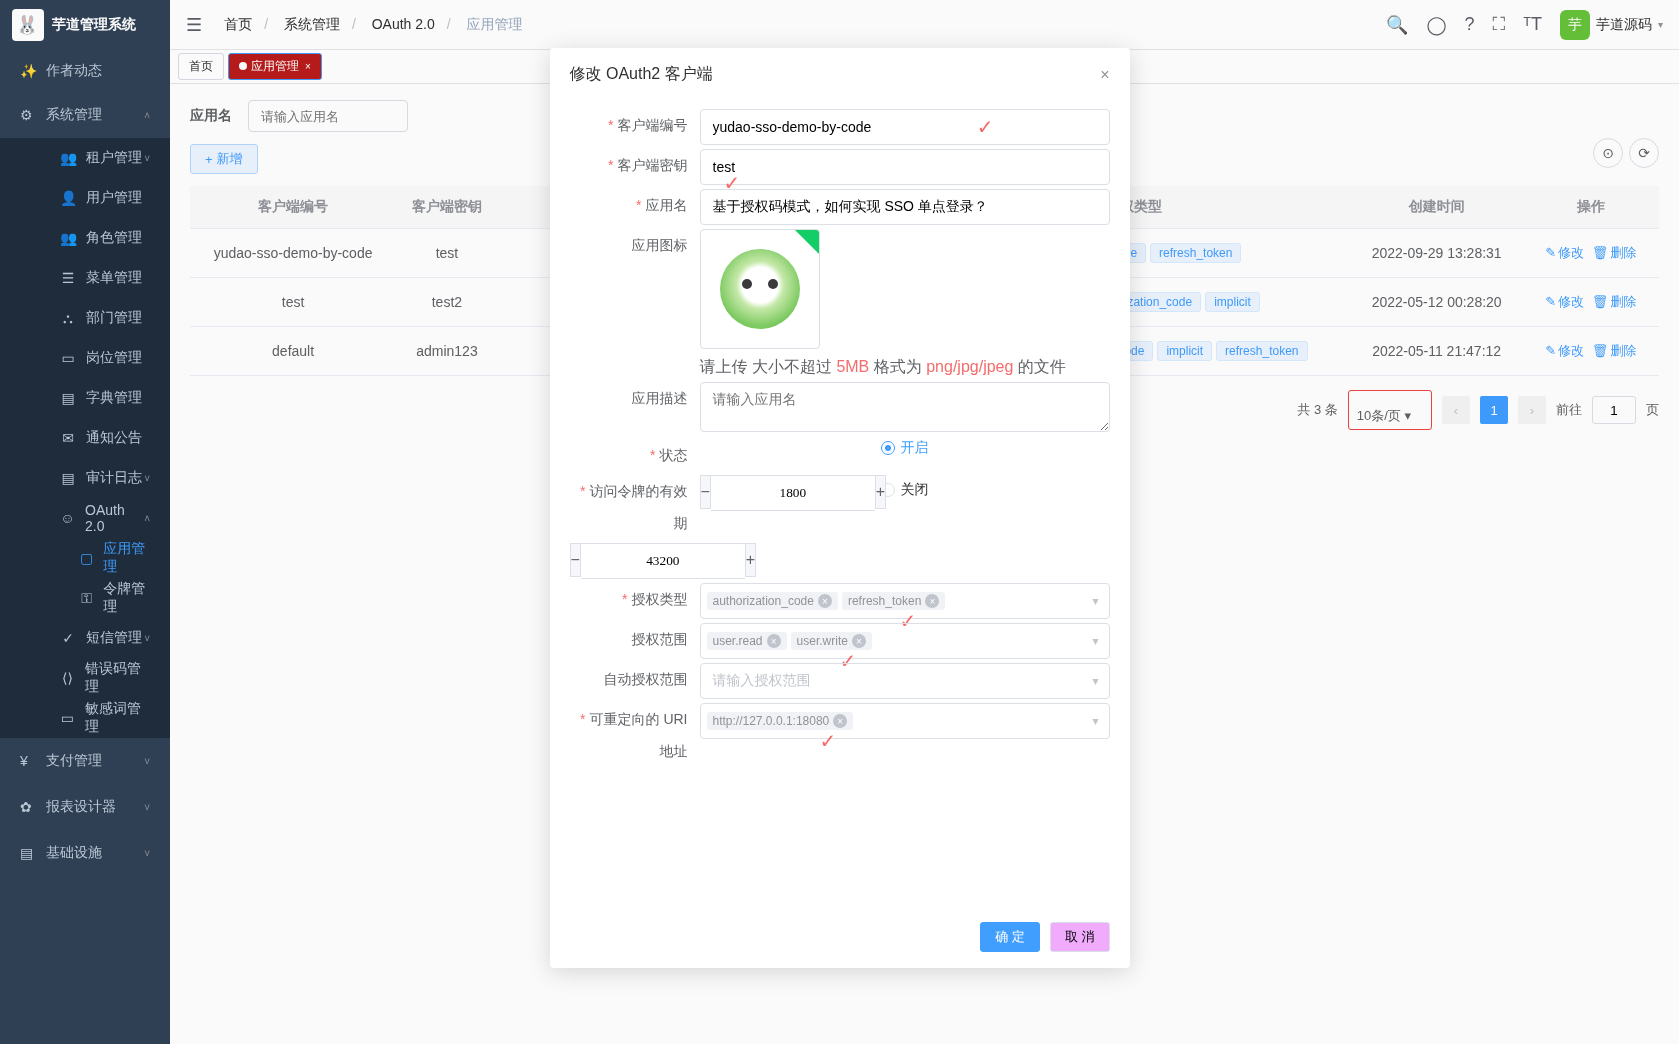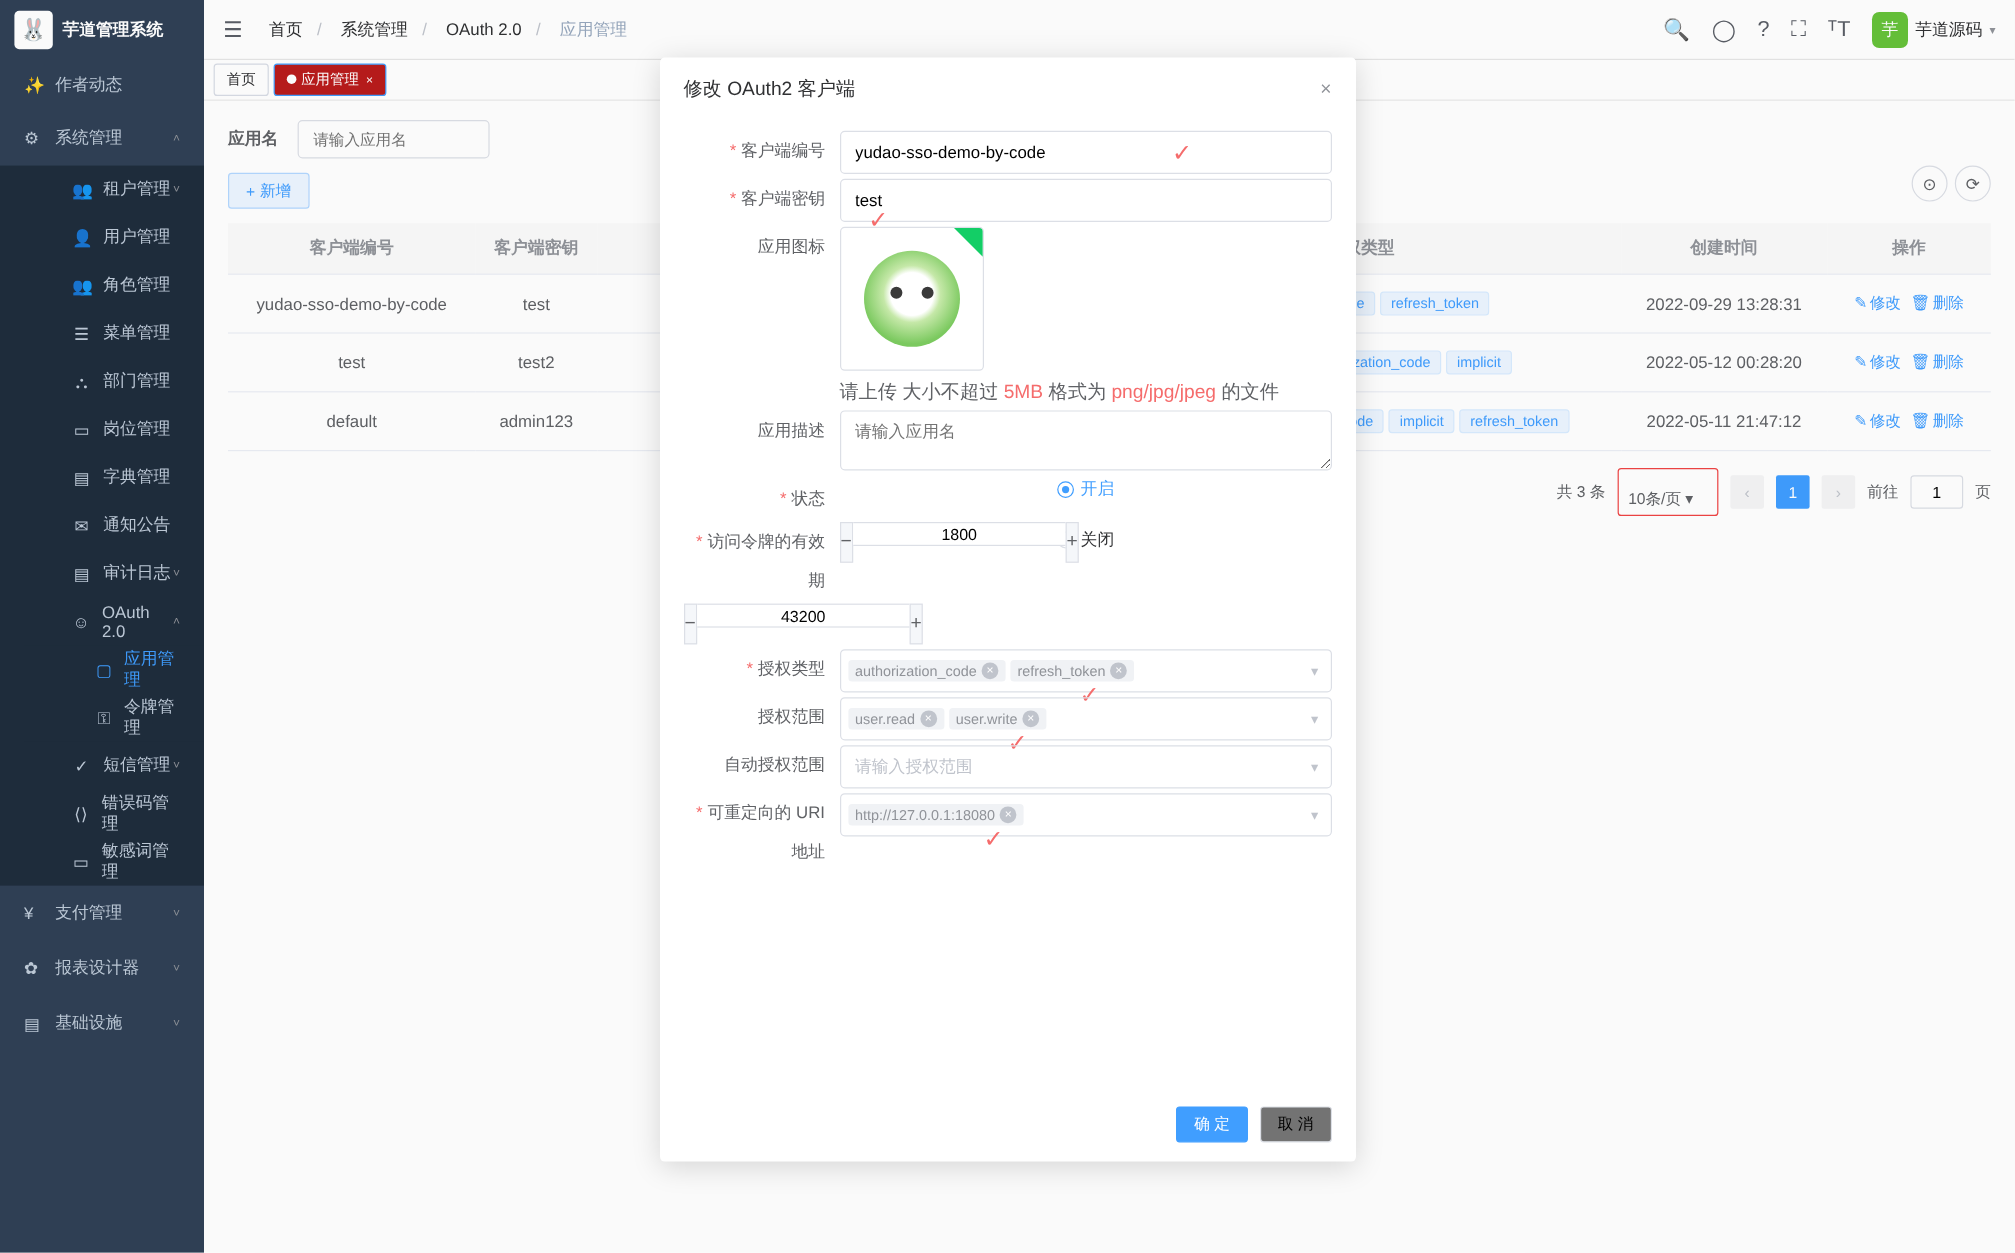--- a/index.html
+++ b/index.html
@@ -39,21 +39,21 @@
 .tab { padding:4px 10px; border:1px solid #d8dce5; border-radius:3px; font-size:12px; cursor:pointer; background:#fff; }
 .tab.active { background:#b91c1c; color:#fff; border-color:#409eff; }
 .tab .dot { display:inline-block; width:8px; height:8px; border-radius:50%; background:#fff; margin-right:4px; }
 .tab .close { margin-left:6px; font-size:10px; }
 
 
 .content { flex:1; padding:16px 20px; background:#fff; position:relative; }
 .search-row { display:flex; align-items:center; gap:8px; margin-bottom:12px; }
 .label { font-size:14px; color:#606266; font-weight:bold; margin-right:8px; }
 .input { height:32px; border:1px solid #dcdfe6; border-radius:4px; padding:0 12px; font-size:13px; color:#606266; width:160px; }
-.btn { height:30px; padding:0 14px; border-radius:3px; border:1px solid #dcdfe6; background:#737373; cursor:pointer; font-size:13px; display:inline-flex; align-items:center; gap:4px; }
+.btn { height:30px; padding:0 14px; border-radius:3px; border:1px solid #dcdfe6; background:#f0abfc; cursor:pointer; font-size:13px; display:inline-flex; align-items:center; gap:4px; }
 .btn.primary { background:#409eff; color:#fff; border-color:#409eff; }
 .btn.plain-primary { color:#409eff; border-color:#b3d8ff; background:#ecf5ff; }
 .refresh-btns { position:absolute; right:20px; top:54px; display:flex; gap:6px; }
 .circle-btn { width:30px; height:30px; border-radius:50%; border:1px solid #dcdfe6; display:flex; align-items:center; justify-content:center; cursor:pointer; background:#fff; font-size:14px; color:#606266; }
 
 
 .table { width:100%; border-collapse:collapse; }
 .table th, .table td { padding:12px 8px; font-size:14px; text-align:center; border-bottom:1px solid #ebeef5; color:#606266; }
 .table th { background:#fafafa; font-weight:bold; color:#909399; }
 .tag { display:inline-block; padding:2px 8px; font-size:12px; border-radius:3px; margin:2px; }
@@ -87,21 +87,21 @@
 .upload-hint { font-size:16px; color:#606266; margin-top:8px; }
 .upload-hint .warn { color:#f56c6c; }
 .radio-group { display:flex; gap:24px; align-items:center; height:32px;flex-direction:column; }
 .radio { display:flex; align-items:center; gap:6px; cursor:pointer; font-size:14px; }
 .radio-circle { width:14px; height:14px; border-radius:50%; border:1px solid #dcdfe6; display:flex; align-items:center; justify-content:center; }
 .radio.checked .radio-circle { border-color:#409eff; }
 .radio.checked .radio-circle::after { content:''; width:6px; height:6px; border-radius:50%; background:#409eff; }
 .radio.checked { color:#409eff; }
 .number-input { display:flex; width:160px; }
 .number-input button { width:36px; height:34px; border:1px solid #dcdfe6; background:#f5f7fa; cursor:pointer; font-size:16px; color:#606266; }
-.number-input input { flex:1; height:20px; border:1px solid #dcdfe6; border-left:0; border-right:0; text-align:center; }
+.number-input input { flex:1; height:36px; border:1px solid #dcdfe6; border-left:0; border-right:0; text-align:center;font-family:Liberation Serif, serif; }
 .select-tags { min-height:36px; border:1px solid #dcdfe6; border-radius:4px; padding:4px 30px 4px 6px; display:flex; flex-wrap:wrap; gap:4px; align-items:center; position:relative; }
 .select-tags .arrow { position:absolute; right:10px; top:50%; transform:translateY(-50%); color:#c0c4cc; font-size:12px; }
 .sel-tag { background:#f0f2f5; color:#909399; padding:2px 6px; border-radius:3px; font-size:12px; display:flex; align-items:center; gap:4px; }
 .sel-tag .x { width:14px; height:14px; border-radius:50%; background:#c0c4cc; color:#fff; font-size:10px; display:flex; align-items:center; justify-content:center; cursor:pointer; }
 .select-placeholder { color:#c0c4cc; font-size:14px; padding-left:6px; }
 .checkmark { position:absolute; color:#f56c6c; font-size:20px; pointer-events:none; }
 .avatar-img { width:80px; height:80px; border-radius:50%; background:radial-gradient(circle at 50% 45%, #fff 30%, #c5e8a8 40%, #7bc95f 70%); position:relative; }
 .avatar-img::before, .avatar-img::after { content:''; position:absolute; width:10px; height:10px; background:#3a3a3a; border-radius:50%; top:30px; }
 .avatar-img::before { left:22px; }
 .avatar-img::after { right:22px; }
@@ -323,20 +323,24 @@
         </div>
 
         <div class="form-row">
           <div class="form-label"><span class="req">*</span><span>客户端密钥</span></div>
           <div class="form-control" style="position:relative">
             <input class="form-input" value="test" style="">
             <span class="checkmark" style="left:24px;top:22px">✓</span>
           </div>
         </div>
 
+        <div class="form-row">
+          <div class="form-label"><span class="req">*</span><span>应用名</span></div>
+          <div class="form-control"><input class="form-input" value="基于授权码模式，如何实现 SSO 单点登录？" style=""></div>
+        </div>
 
         <div class="form-row">
           <div class="form-label"><span>应用图标</span></div>
           <div class="form-control">
             <div class="upload-box">
               <div class="upload-corner"></div>
               <div class="avatar-img"></div>
             </div>
             <div class="upload-hint">
               <span>请上传 大小不超过 </span><span class="warn">5MB</span><span> 格式为 </span><span class="warn">png/jpg/jpeg</span><span> 的文件</span>

